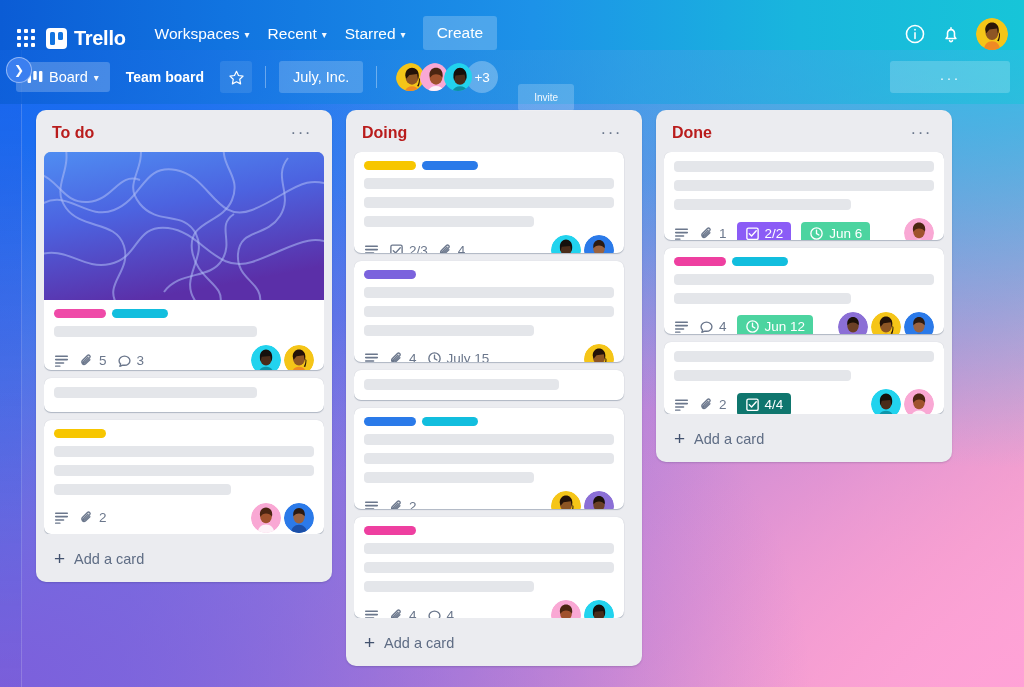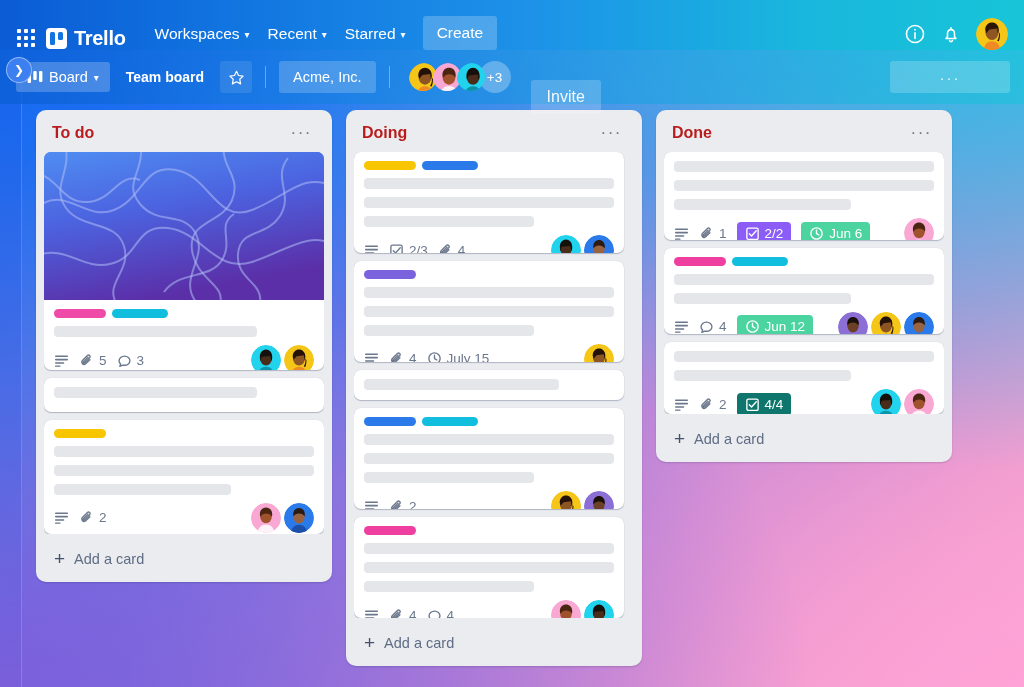--- a/index.html
+++ b/index.html
@@ -106,21 +106,21 @@
   }
   .members { display: flex; align-items: center; margin-left: 4px; }
   .members .avatar { margin-left: -8px; border: 2px solid rgba(255,255,255,0.0); }
   .members .avatar:first-child { margin-left: 0; }
   .more-members {
     width: 32px; height: 32px; border-radius: 50%; background: rgba(255,255,255,0.28);
     color: #fff; font-size: 13.5px; display: flex; align-items: center; justify-content: center;
     margin-left: -8px; cursor: pointer;
   }
   .invite-btn {
-    color: rgba(255,255,255,0.92); font-size: 16px; background: rgba(255,255,255,0.20);
+    color: rgba(255,255,255,0.92); font-size: 10px; background: rgba(255,255,255,0.20);
     padding: 8px 16px; border-radius: 3px; margin-left: 10px; cursor: pointer; margin-top: 40px;
   }
   .bh-right { margin-left: auto; }
   .menu-btn {
     width: 120px; height: 32px; background: rgba(255,255,255,0.20); border-radius: 3px;
     display: flex; align-items: center; justify-content: center; cursor: pointer;
     color: rgba(255,255,255,0.9); letter-spacing: 2px; font-size: 15px;
   }
 
   
@@ -262,21 +262,21 @@
   <div class="board-title">Team board</div>
 
   <div class="icon-btn">
     <svg width="17" height="17" viewBox="0 0 24 24" fill="none" stroke="#ffffff" stroke-width="1.7" stroke-linejoin="round">
       <polygon points="12,3.2 14.8,9.2 21.3,10 16.6,14.5 17.8,21 12,17.9 6.2,21 7.4,14.5 2.7,10 9.2,9.2"></polygon>
     </svg>
   </div>
 
   <div class="divider-v"></div>
 
-  <div class="org-chip">Acme, Inc.</div>
+  <div class="org-chip">July, Inc.</div>
 
   <div class="divider-v"></div>
 
   <div class="members">
     <span class="avatar" style="width:32px;height:32px;">
       <svg viewBox="0 0 40 40" width="32" height="32">
         <circle cx="20" cy="20" r="20" fill="#f5c518"></circle>
         <path d="M10 40c0-7 4.5-11 10-11s10 4 10 11z" fill="#f08a24"></path>
         <ellipse cx="20" cy="18" rx="8" ry="9.2" fill="#8d5524"></ellipse>
         <path d="M11.6 15.5c0-6 3.9-9.5 8.4-9.5s8.5 3.5 8.5 9.5c0 3-1.1 4.5-1.1 4.5l-1-6.4-9.6 1.3-4 4.7z" fill="#241208"></path>

